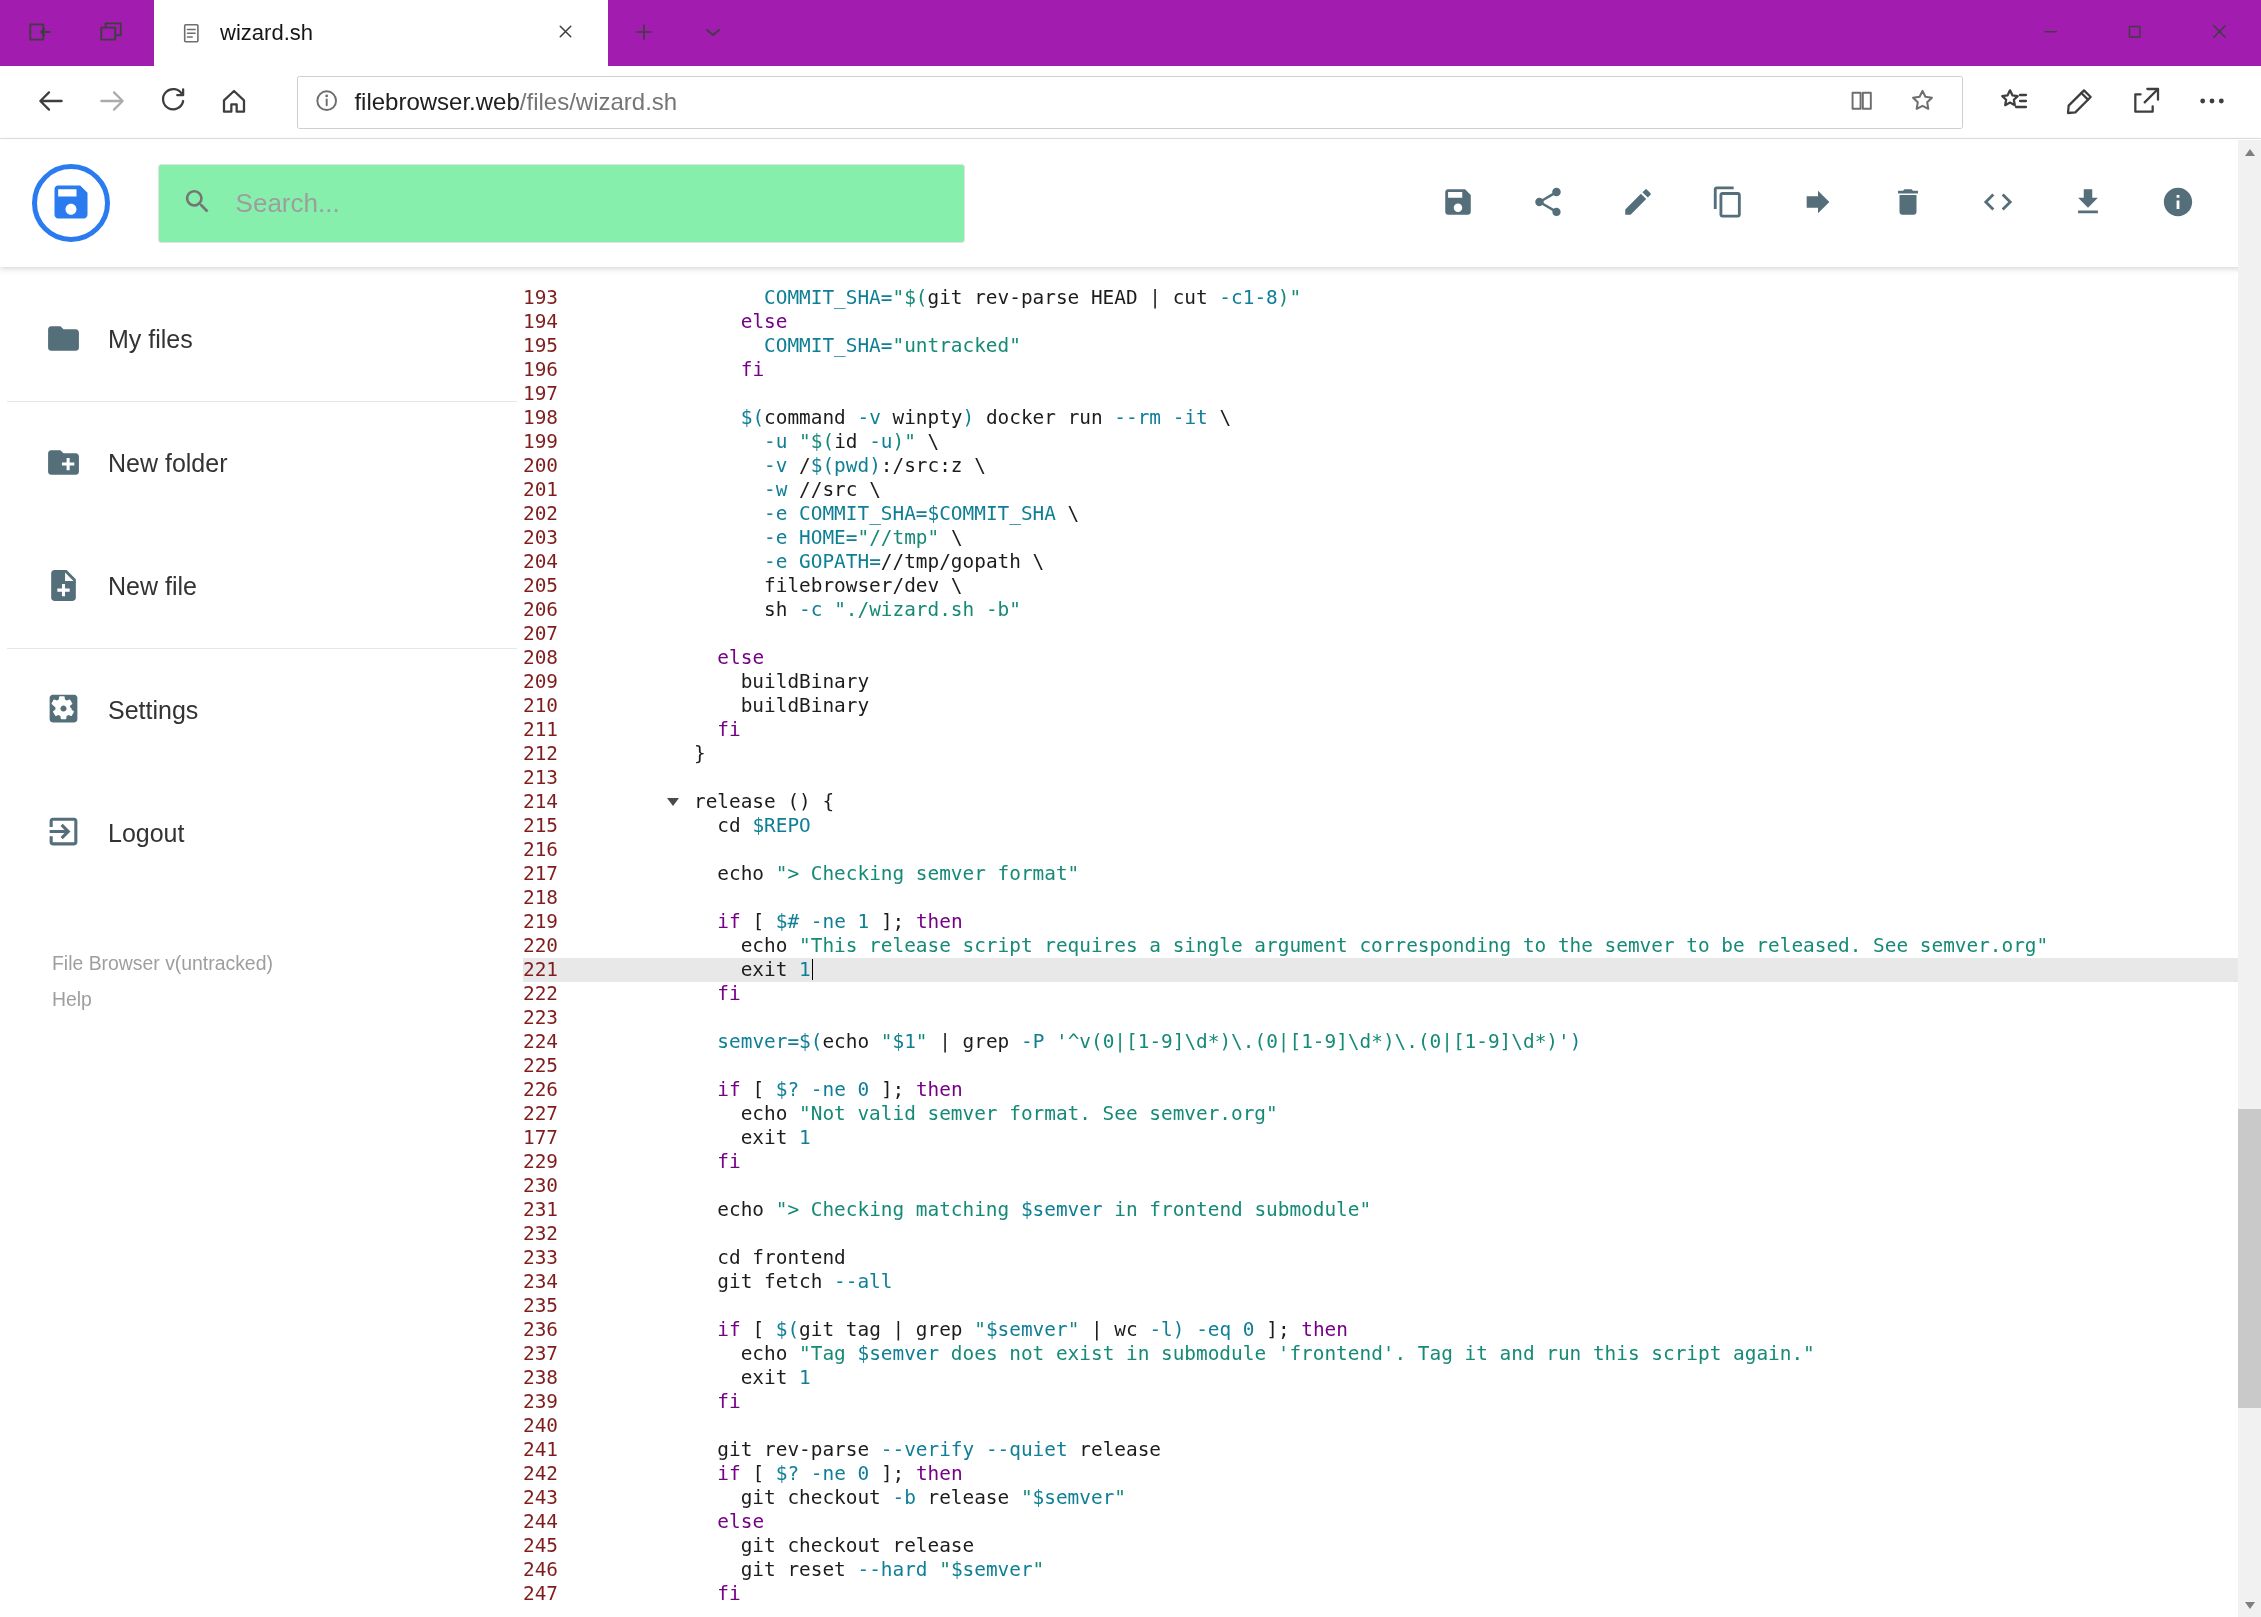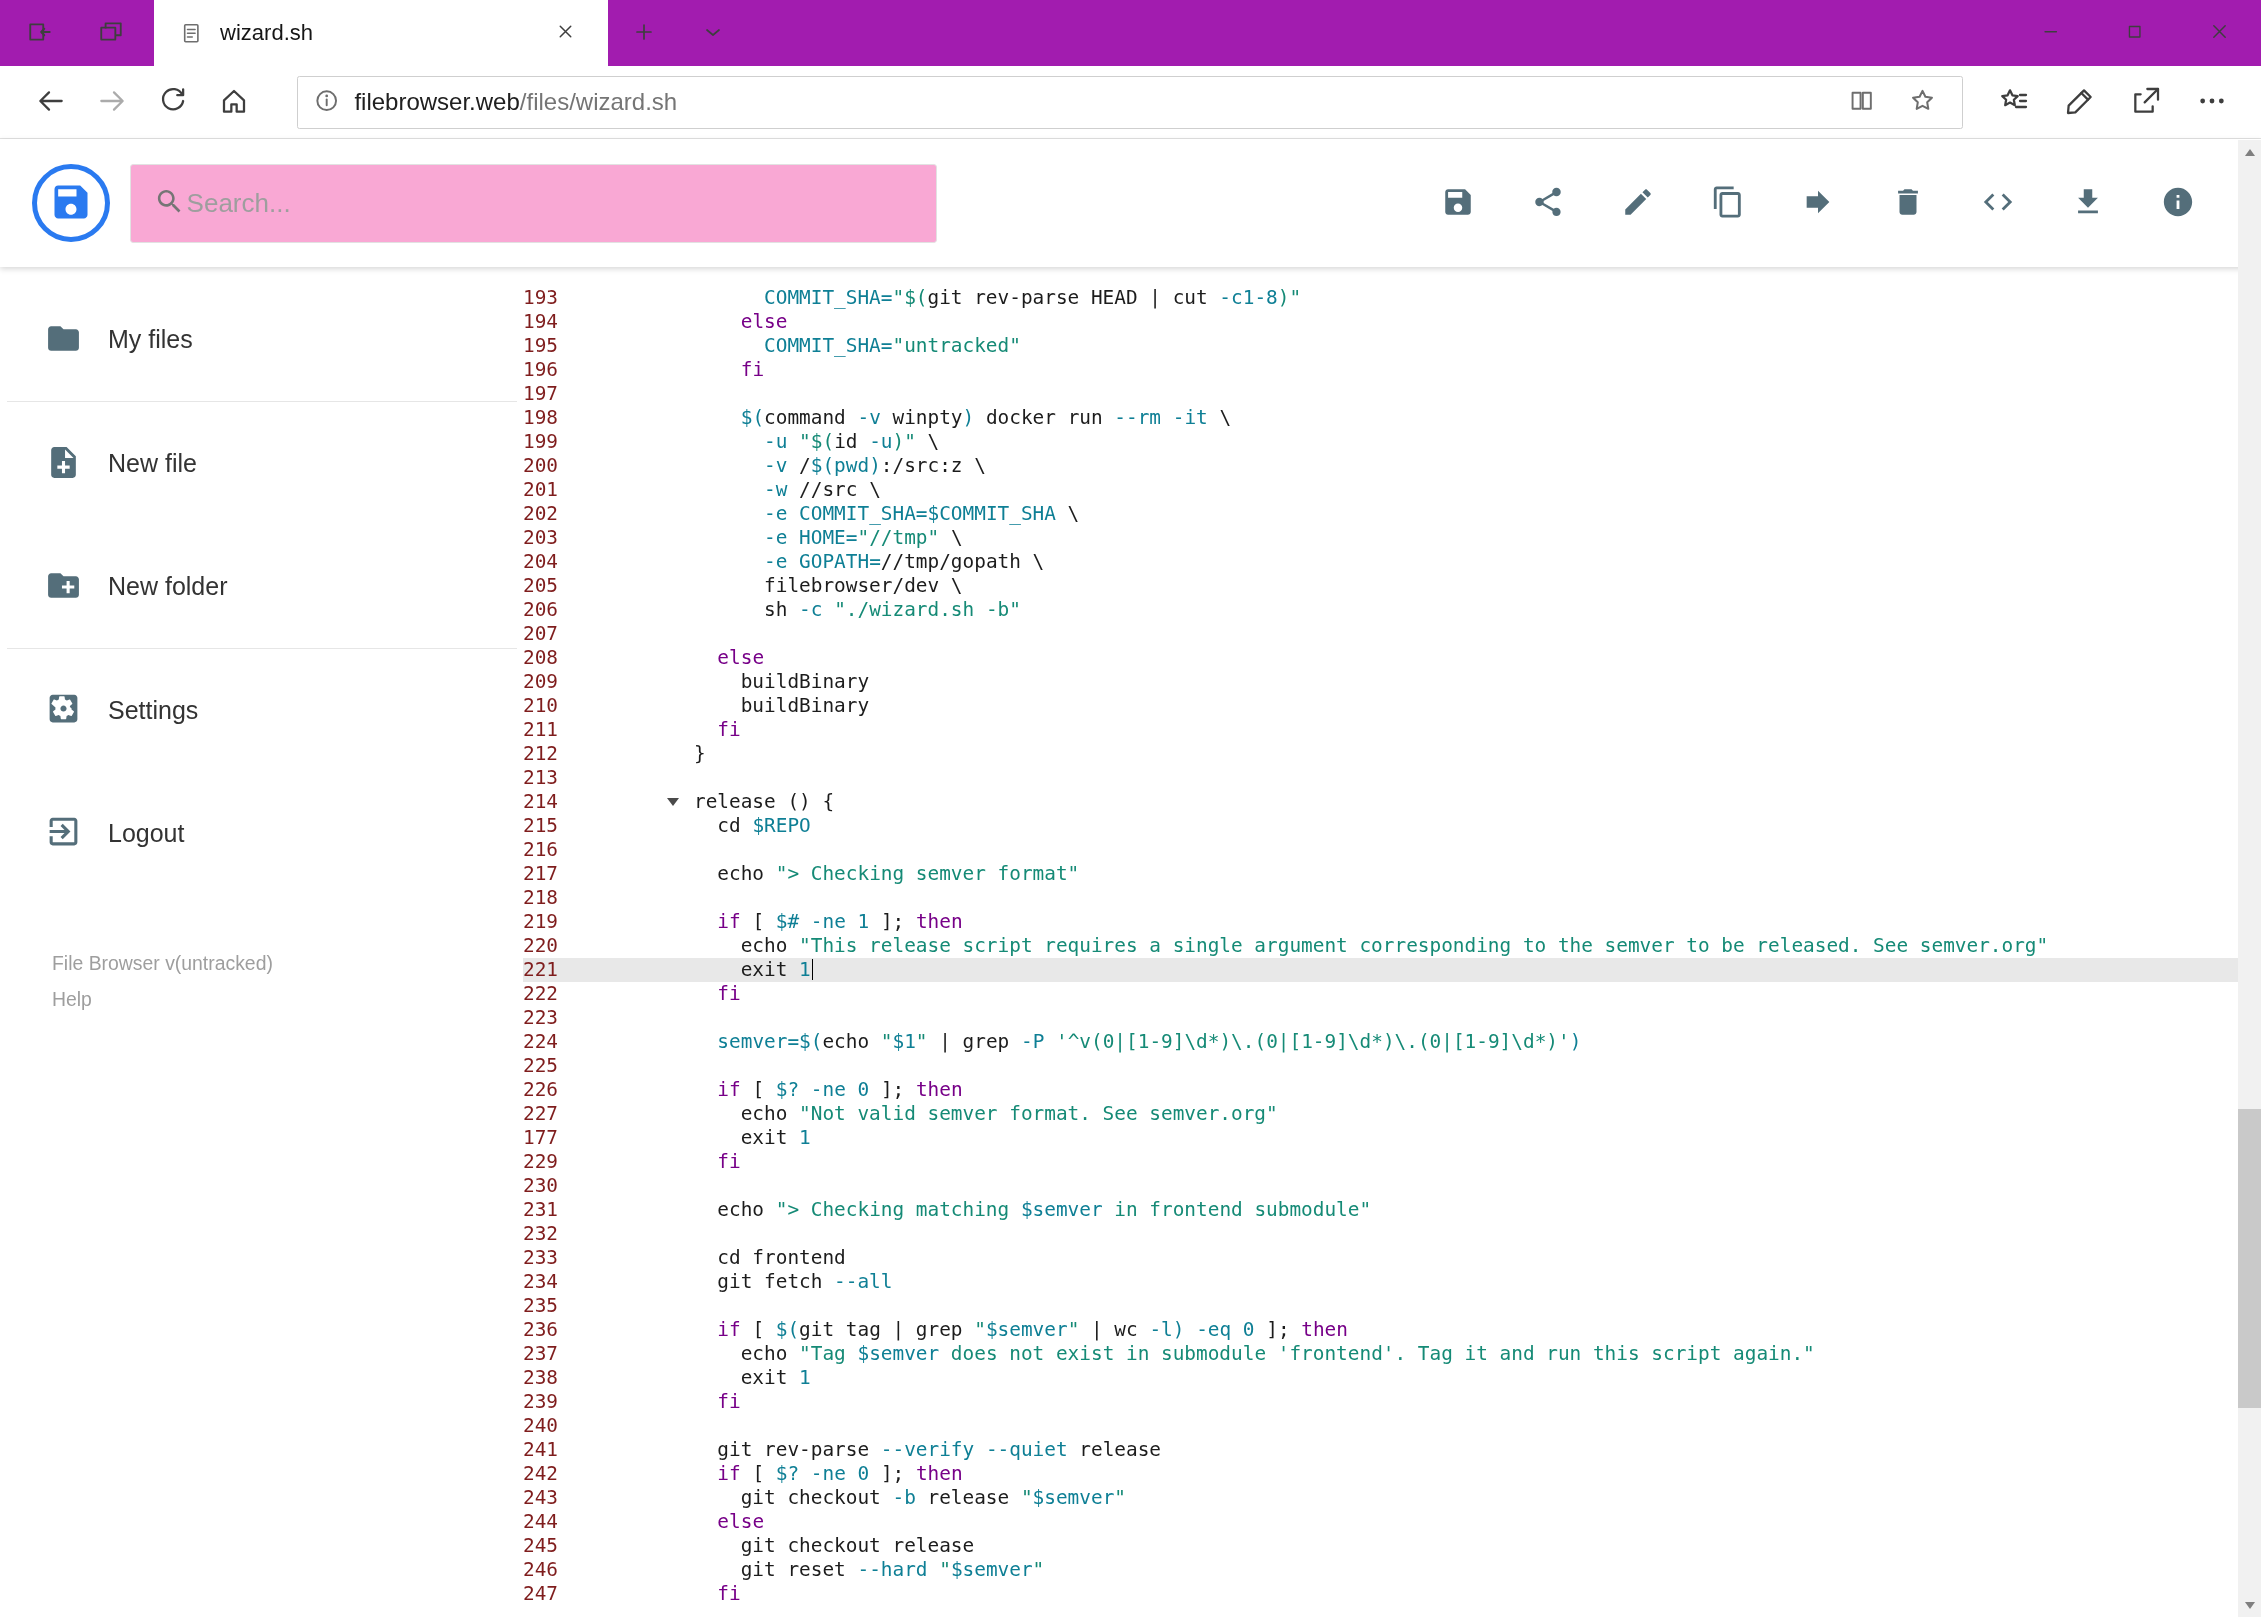--- a/index.html
+++ b/index.html
@@ -26,21 +26,21 @@
   .nav-btn{width:53px;height:53px;display:flex;align-items:center;justify-content:center;flex:0 0 auto;}
   .addressbar{flex:1;height:53px;margin:0 16px 0 29px;background:#ffffff;border:0.8px solid #cfcfcf;border-radius:2.4px;display:flex;align-items:center;padding:0 13px 0 14.5px;box-sizing:border-box;min-width:0;}
   .url{flex:1;font-size:24px;color:#202020;margin-left:14.5px;white-space:nowrap;overflow:hidden;}
   .url .path{color:#757575;}
   .addr-right{display:flex;align-items:center;gap:8px;}
   .nav-right{display:flex;align-items:center;gap:13px;}
 
   
   .appheader{height:128px;background:#fff;position:relative;z-index:5;box-shadow:0 2.4px 5.7px rgba(0,0,0,.16);display:flex;align-items:center;}
   .logo{width:78px;height:78px;border-radius:50%;border:5.7px solid #2a7af0;box-sizing:border-box;margin-left:32px;display:flex;align-items:center;justify-content:center;background:#fff;flex:0 0 auto;}
-  .searchbox{width:807px;height:79px;margin-left:20px;background:#f9a8d4;border:0.8px solid #e2e2e2;border-radius:3.2px;display:flex;align-items:center;padding:0 19.4px 0 22.6px;box-sizing:border-box;}
+  .searchbox{width:807px;height:79px;margin-left:48px;background:#86efac;border:0.8px solid #e2e2e2;border-radius:3.2px;display:flex;align-items:center;padding:0 19.4px 0 22.6px;box-sizing:border-box;gap:21px;}
   .searchbox input{flex:1;border:0;background:transparent;outline:none;font-size:26px;color:#333;font-family:"Liberation Sans",sans-serif;}
   .searchbox input::placeholder{color:#9e9e9e;}
   .header-toolbar{position:absolute;right:65px;top:0;height:128px;display:flex;align-items:center;gap:54px;}
   .tool-btn{width:36px;height:36px;display:flex;align-items:center;justify-content:center;}
   .tool-btn svg{width:34px;height:34px;fill:#546e7a;}
 
   
   .content{display:flex;height:1351px;}
   .sidebar{flex:0 0 523px;padding-top:11.3px;box-sizing:border-box;}
   .side-item{height:123px;display:flex;align-items:center;padding-left:45px;gap:26px;}
@@ -326,29 +326,29 @@
     <div>
         <div class="side-item">
           <span class="side-icon"><svg viewBox="0 0 24 24">
               <path d="M10 4H4c-1.1 0-1.99.9-1.99 2L2 18c0 1.1.9 2 2 2h16c1.1 0 2-.9 2-2V8c0-1.1-.9-2-2-2h-8l-2-2z"></path>
             </svg></span>
           <span class="side-label">My files</span>
         </div>
         <div class="divider"></div>
         <div class="side-item">
           <span class="side-icon"><svg viewBox="0 0 24 24">
+              <path d="M20 6h-8l-2-2H4c-1.1 0-1.99.9-1.99 2L2 18c0 1.1.9 2 2 2h16c1.1 0 2-.9 2-2V8c0-1.1-.9-2-2-2zm-1 8h-3v3h-2v-3h-3v-2h3V9h2v3h3v2z"></path>
+            </svg></span>
+          <span class="side-label">New folder</span>
+        </div>
+        <div class="side-item">
+          <span class="side-icon"><svg viewBox="0 0 24 24">
               <path d="M14 2H6c-1.1 0-1.99.9-1.99 2L4 20c0 1.1.89 2 1.99 2H18c1.1 0 2-.9 2-2V8l-6-6zm2 14h-3v3h-2v-3H8v-2h3v-3h2v3h3v2zm-3-7V3.5L18.5 9H13z"></path>
             </svg></span>
           <span class="side-label">New file</span>
-        </div>
-        <div class="side-item">
-          <span class="side-icon"><svg viewBox="0 0 24 24">
-              <path d="M20 6h-8l-2-2H4c-1.1 0-1.99.9-1.99 2L2 18c0 1.1.9 2 2 2h16c1.1 0 2-.9 2-2V8c0-1.1-.9-2-2-2zm-1 8h-3v3h-2v-3h-3v-2h3V9h2v3h3v2z"></path>
-            </svg></span>
-          <span class="side-label">New folder</span>
         </div>
         <div class="divider"></div>
         <div class="side-item">
           <span class="side-icon"><svg viewBox="0 0 24 24">
               <path d="M12 10c-1.1 0-2 .9-2 2s.9 2 2 2 2-.9 2-2-.9-2-2-2zm7-7H5c-1.11 0-2 .9-2 2v14c0 1.1.89 2 2 2h14c1.11 0 2-.9 2-2V5c0-1.1-.89-2-2-2zm-1.75 9c0 .23-.02.46-.05.68l1.48 1.16c.13.11.17.3.08.45l-1.4 2.42c-.09.15-.27.21-.43.15l-1.74-.7c-.36.28-.76.51-1.18.69l-.26 1.85c-.03.17-.18.3-.35.3h-2.8c-.17 0-.32-.13-.35-.3l-.26-1.85c-.43-.18-.82-.41-1.18-.69l-1.74.7c-.16.06-.34 0-.43-.15l-1.4-2.42c-.09-.15-.05-.34.08-.45l1.48-1.16c-.03-.22-.05-.45-.05-.68s.02-.46.05-.68L4.27 9.16c-.13-.11-.17-.3-.08-.45l1.4-2.42c.09-.15.27-.21.43-.15l1.74.7c.36-.28.76-.51 1.18-.69l.26-1.85c.03-.17.18-.3.35-.3h2.8c.17 0 .32.13.35.3l.26 1.85c.43.18.82.41 1.18.69l1.74-.7c.16-.06.34 0 .43.15l1.4 2.42c.09.15.05.34-.08.45l-1.48 1.16c.03.22.05.45.05.68z"></path>
             </svg></span>
           <span class="side-label">Settings</span>
         </div>
         <div class="side-item">
           <span class="side-icon"><svg viewBox="0 0 24 24">

